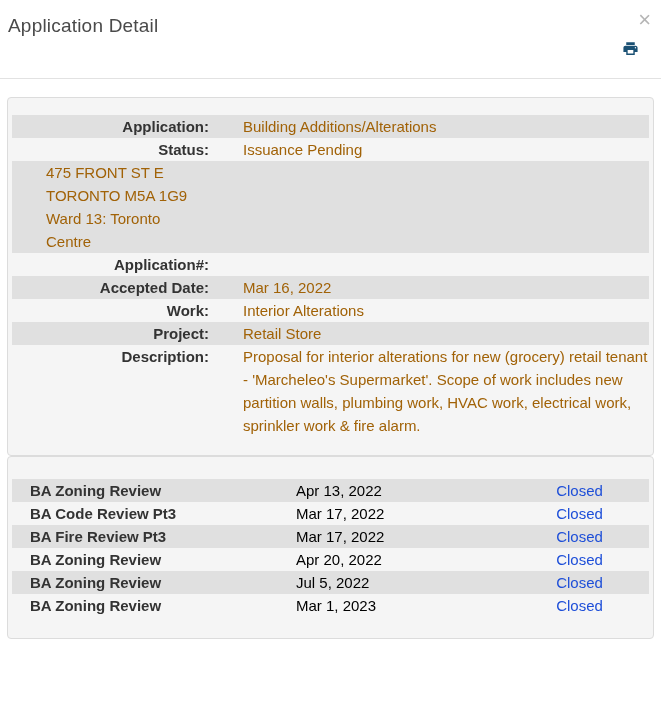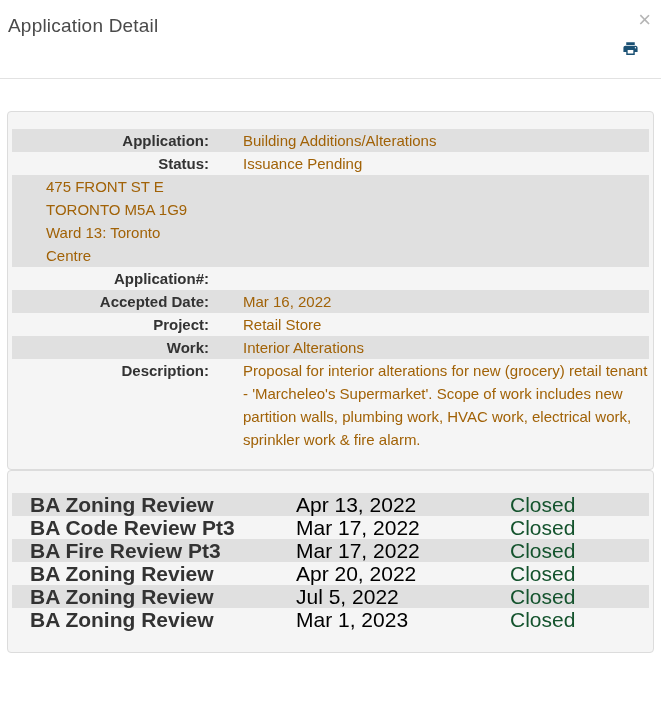--- a/index.html
+++ b/index.html
@@ -50,21 +50,21 @@
     line-height: 0;
   }
   
   .panel {
     margin: 0 7px;
     background: #f5f5f5;
     border: 1px solid #dcdcdc;
     border-radius: 4px;
   }
   .details-panel {
-    margin-top: 32px;
+    margin-top: 18px;
     padding: 17px 4px 18px 4px;
   }
   
   .detail-row {
     display: grid;
     grid-template-columns: 197px 1fr;
     font-size: 15px;
     line-height: 23px;
   }
   .detail-row:nth-of-type(odd) { background: #e0e0e0; }
@@ -86,31 +86,31 @@
     color: #4a4a4a;
     letter-spacing: 0.2px;
   }
   
   .exam-panel {
     padding: 22px 4px 21px 4px;
   }
   .exam-row {
     display: grid;
     grid-template-columns: 284px 214px 1fr;
-    font-size: 21px;
+    font-size: 15px;
     line-height: 23px;
   }
   .exam-row:nth-of-type(odd) { background: #e0e0e0; }
   .exam-name {
     padding-left: 18px;
     font-weight: bold;
     color: #333;
   }
   .exam-date { color: #000000; }
-  .exam-status { color: #14532d; }
+  .exam-status { color: #1d4ed8; text-align: center; }
 </style>
 </head>
 <body>
 
 <div class="modal">
 
   <header class="modal-header">
     <h1 class="page-title">Application Detail</h1>
     <button class="close-btn">
       <span>×</span>
@@ -143,30 +143,30 @@
       <div class="detail-row">
         <div class="detail-label">Application#:</div>
       </div>
 
       <div class="detail-row">
         <div class="detail-label">Accepted Date:</div>
         <div class="detail-value">Mar 16, 2022</div>
       </div>
 
       <div class="detail-row">
+        <div class="detail-label">Work:</div>
+        <div class="detail-value">Interior Alterations</div>
+      </div>
+
+      <div class="detail-row">
         <div class="detail-label">Project:</div>
         <div class="detail-value">Retail Store</div>
       </div>
 
       <div class="detail-row">
-        <div class="detail-label">Work:</div>
-        <div class="detail-value">Interior Alterations</div>
-      </div>
-
-      <div class="detail-row">
         <div class="detail-label">Description:</div>
         <div class="detail-value">Proposal for interior alterations for new (grocery) retail tenant - 'Marcheleo's Supermarket'. Scope of work includes new partition walls, plumbing work, HVAC work, electrical work, sprinkler work &amp; fire alarm.</div>
       </div>
     </section>
 
 
   <section class="panel exam-panel">
 
       <div class="exam-row">
         <div class="exam-name">BA Zoning Review</div>

